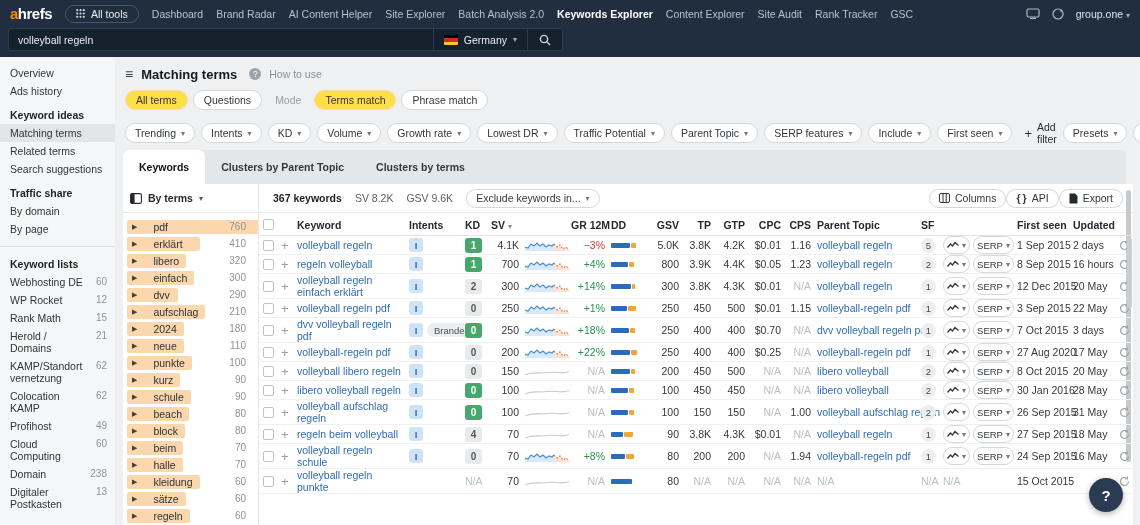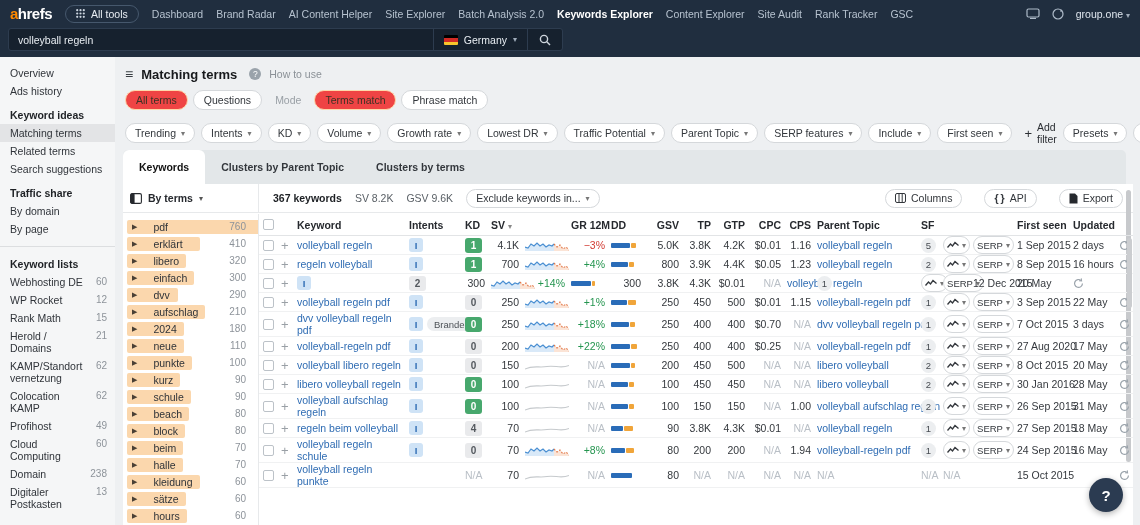--- a/index.html
+++ b/index.html
@@ -38,21 +38,21 @@
   .main { position:absolute; top:57px; left:115px; width:1025px; height:468px; background:#eef0f2; }
   .titlebar { display:flex; align-items:center; gap:8px; padding:9px 0 0 10px; }
   .burger { font-size:14px; color:#3a3f44; cursor:pointer; }
   .ptitle { font-size:13px; font-weight:800; color:#17191c; }
   .helpdot { width:12px; height:12px; border-radius:50%; background:#9aa3ab; color:#fff; font-size:8.5px;
     display:flex; align-items:center; justify-content:center; margin-left:4px; }
   .howto { font-size:10.5px; color:#8b9197; cursor:pointer; }
   .chiprow { display:flex; align-items:center; gap:5px; padding:8px 0 0 10px; }
   .chip { height:20px; padding:0 10px; border-radius:10px; font-size:10.5px; display:flex; align-items:center;
     background:#fff; border:1px solid #d5d8db; color:#33373c; cursor:pointer; }
-  .chip.on { background:#ef4444; border-color:#fed8ab; color:#3c3124; }
+  .chip.on { background:#fde047; border-color:#fed8ab; color:#3c3124; }
   .modelbl { color:#9aa0a6; font-size:10.5px; margin:0 8px; }
   .filterrow { display:flex; align-items:center; gap:6px; padding:11px 8px 0 10px; }
   .fbtn { height:20px; padding:0 9px; border-radius:10px; font-size:10.5px; display:flex; align-items:center; gap:5px;
     background:#fff; border:1px solid #d5d8db; color:#33373c; cursor:pointer; white-space:nowrap; }
   .addfilter { display:flex; align-items:center; gap:5px; font-size:10.5px; color:#2b2e33; margin-left:6px; cursor:pointer; }
   .addfilter .pl { font-size:13px; }
   .fright { margin-left:auto; display:flex; gap:6px; }
   
   .tabstrip { position:absolute; top:93px; left:8px; right:14px; height:34px; background:#e3e7e9;
     border-radius:5px 5px 0 0; display:flex; align-items:flex-end; }
@@ -61,21 +61,21 @@
   .tab.active { background:#fff; border-radius:6px 6px 0 0; color:#111; }
   .card { position:absolute; top:127px; left:8px; right:7px; bottom:0; background:#fff; }
   .tbar { height:29px; border-bottom:1px solid #e7e9eb; display:flex; align-items:center; }
   .byterms { width:135px; display:flex; align-items:center; gap:6px; padding-left:7px; font-size:10.5px;
     font-weight:700; color:#26292e; cursor:pointer; }
   .tbar-mid { display:flex; align-items:center; gap:13px; padding-left:14px; border-left:1px solid #e7e9eb; height:100%; flex:1; }
   .kcount { font-size:10.5px; font-weight:700; color:#1c1f23; }
   .kstat { font-size:10.5px; color:#5a6066; }
   .minibtn { height:19px; padding:0 9px; border-radius:10px; font-size:10.5px; display:flex; align-items:center; gap:5px;
     background:#fff; border:1px solid #d5d8db; color:#33373c; cursor:pointer; }
-  .tbar-right { margin-left:auto; display:flex; gap:22px; padding-right:10px; }
+  .tbar-right { margin-left:auto; display:flex; gap:0; padding-right:10px; }
   
   .terms { position:absolute; top:30px; left:0; width:135px; bottom:0; overflow:hidden; padding-top:4px; }
   .term-row { position:relative; height:17px; margin-bottom:0; display:flex; align-items:center; }
   .term-bar { display:inline-flex; align-items:center; gap:4px; background:#fbd7ad; border-radius:2px;
     height:14px; margin-left:4px; padding:0 7px 0 5px; cursor:pointer; white-space:nowrap; }
   .term-bar .car { font-size:7px; color:#4a4035; }
   .term-bar .tl { font-size:10.5px; color:#2f3338;margin-left:12px; }
   .term-cnt { position:absolute; right:12px; font-size:10px; color:#8d939a; }
   .tscroll { position:absolute; right:2px; top:6px; width:5px; height:272px; background:#c7c9cc; border-radius:3px; }
   
@@ -470,21 +470,21 @@
         <div class="term-row">
           <span class="term-bar" style="min-width: 8%;">
             <span class="car">▶</span>
             <span class="tl">sätze</span>
           </span>
           <span class="term-cnt">60</span>
         </div>
         <div class="term-row">
           <span class="term-bar" style="min-width: 8%;">
             <span class="car">▶</span>
-            <span class="tl">hours</span>
+            <span class="tl">regeln</span>
           </span>
           <span class="term-cnt">60</span>
         </div>
         <div class="term-row">
           <span class="term-cnt"></span>
         </div>
       </div>
     <div class="tscroll"></div>
     <div class="tablewrap">
       <div class="trow thead" id="thead">
@@ -607,20 +607,21 @@
             <div class="cell"><span><svg width="11" height="11" viewBox="0 0 12 12">
                   <path d="M10.3,6 a4.3,4.3 0 1,1 -1.4,-3.2" fill="none" stroke="#9aa3ab" stroke-width="1.3"></path>
                   <path d="M9,0.4 L9.4,3.3 6.5,2.9" fill="none" stroke="#9aa3ab" stroke-width="1.1"></path>
                 </svg></span></div>
           </div>
           <div class="trow">
             <div class="cell">
               <div class="cb"></div>
             </div>
             <div class="cell plus">+</div>
+            <div class="cell"><span class="kwlink">volleyball regeln einfach erklärt</span></div>
             <div class="cell"><span class="ibadge">I</span></div>
             <div class="cell"><span class="kd gray">2</span></div>
             <div class="cell r">300</div>
             <div class="cell">
               <svg width="44" height="15" viewBox="0 0 44 15">
                 <path d="M0,13 L0,9 3,10 6,6 9,8 12,5 15,8 18,6 21,9 24,7 27,8 29,6 29,13 Z" fill="#d9e9f8"></path>
                 <path d="M0,9 3,10 6,6 9,8 12,5 15,8 18,6 21,9 24,7 27,8 29,6" fill="none" stroke="#4a8fd2" stroke-width="1.2"></path>
                 <path d="M29,6 32,9 35,7 38,11 41,9 44,12 L44,13 29,13 Z" fill="#fbe4d6"></path>
                 <path d="M29,6 32,9 35,7 38,11 41,9 44,12" fill="none" stroke="#e2794a" stroke-width="1.1" stroke-dasharray="1.8,1.6"></path>
               </svg>

